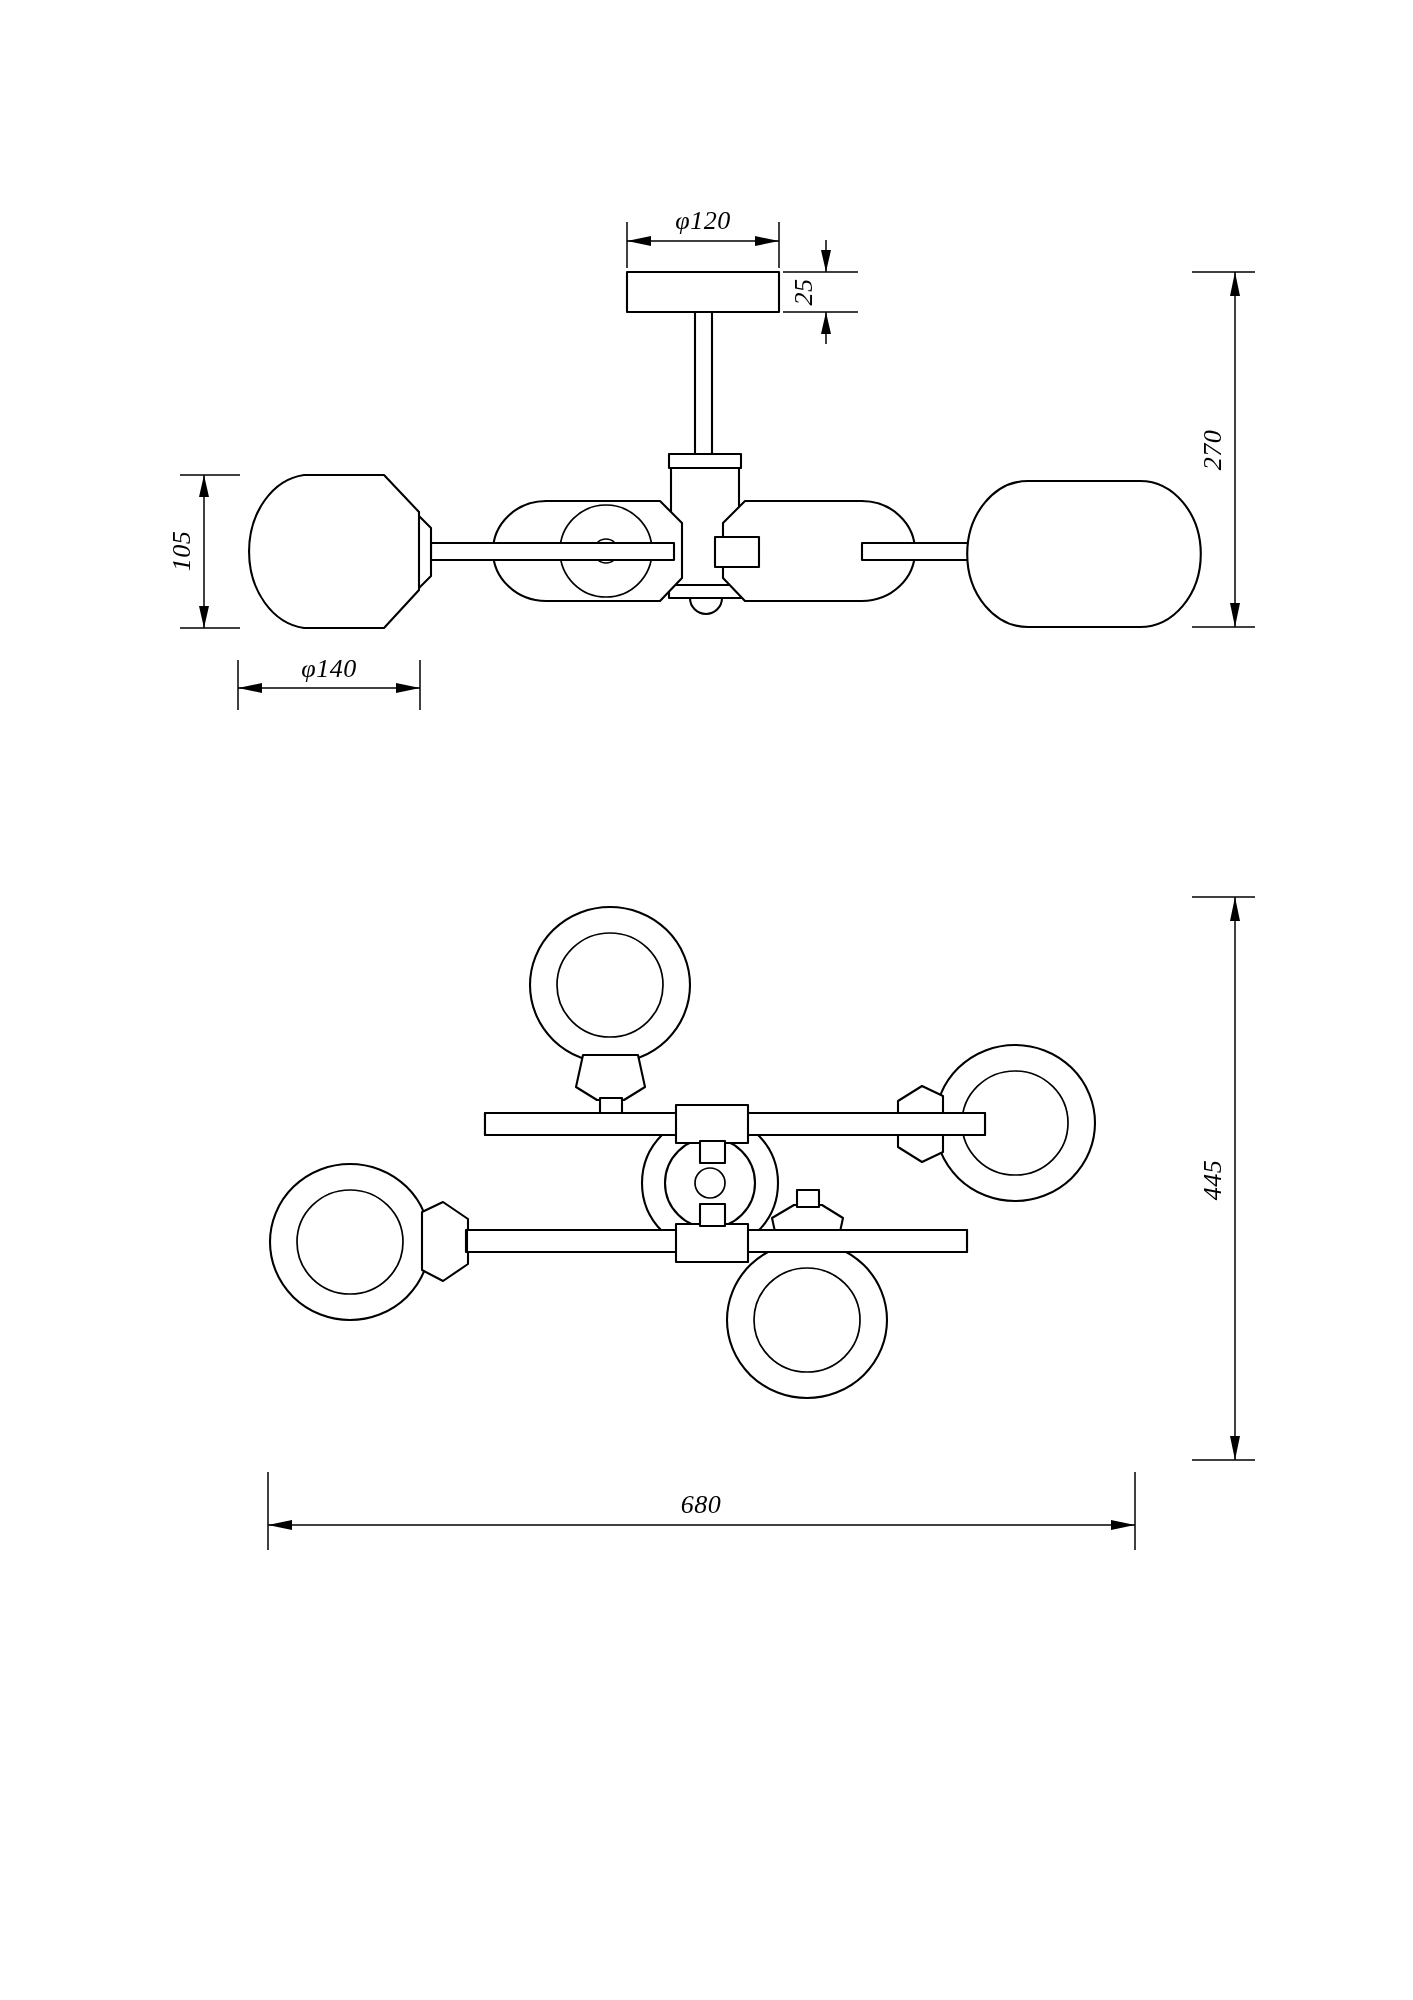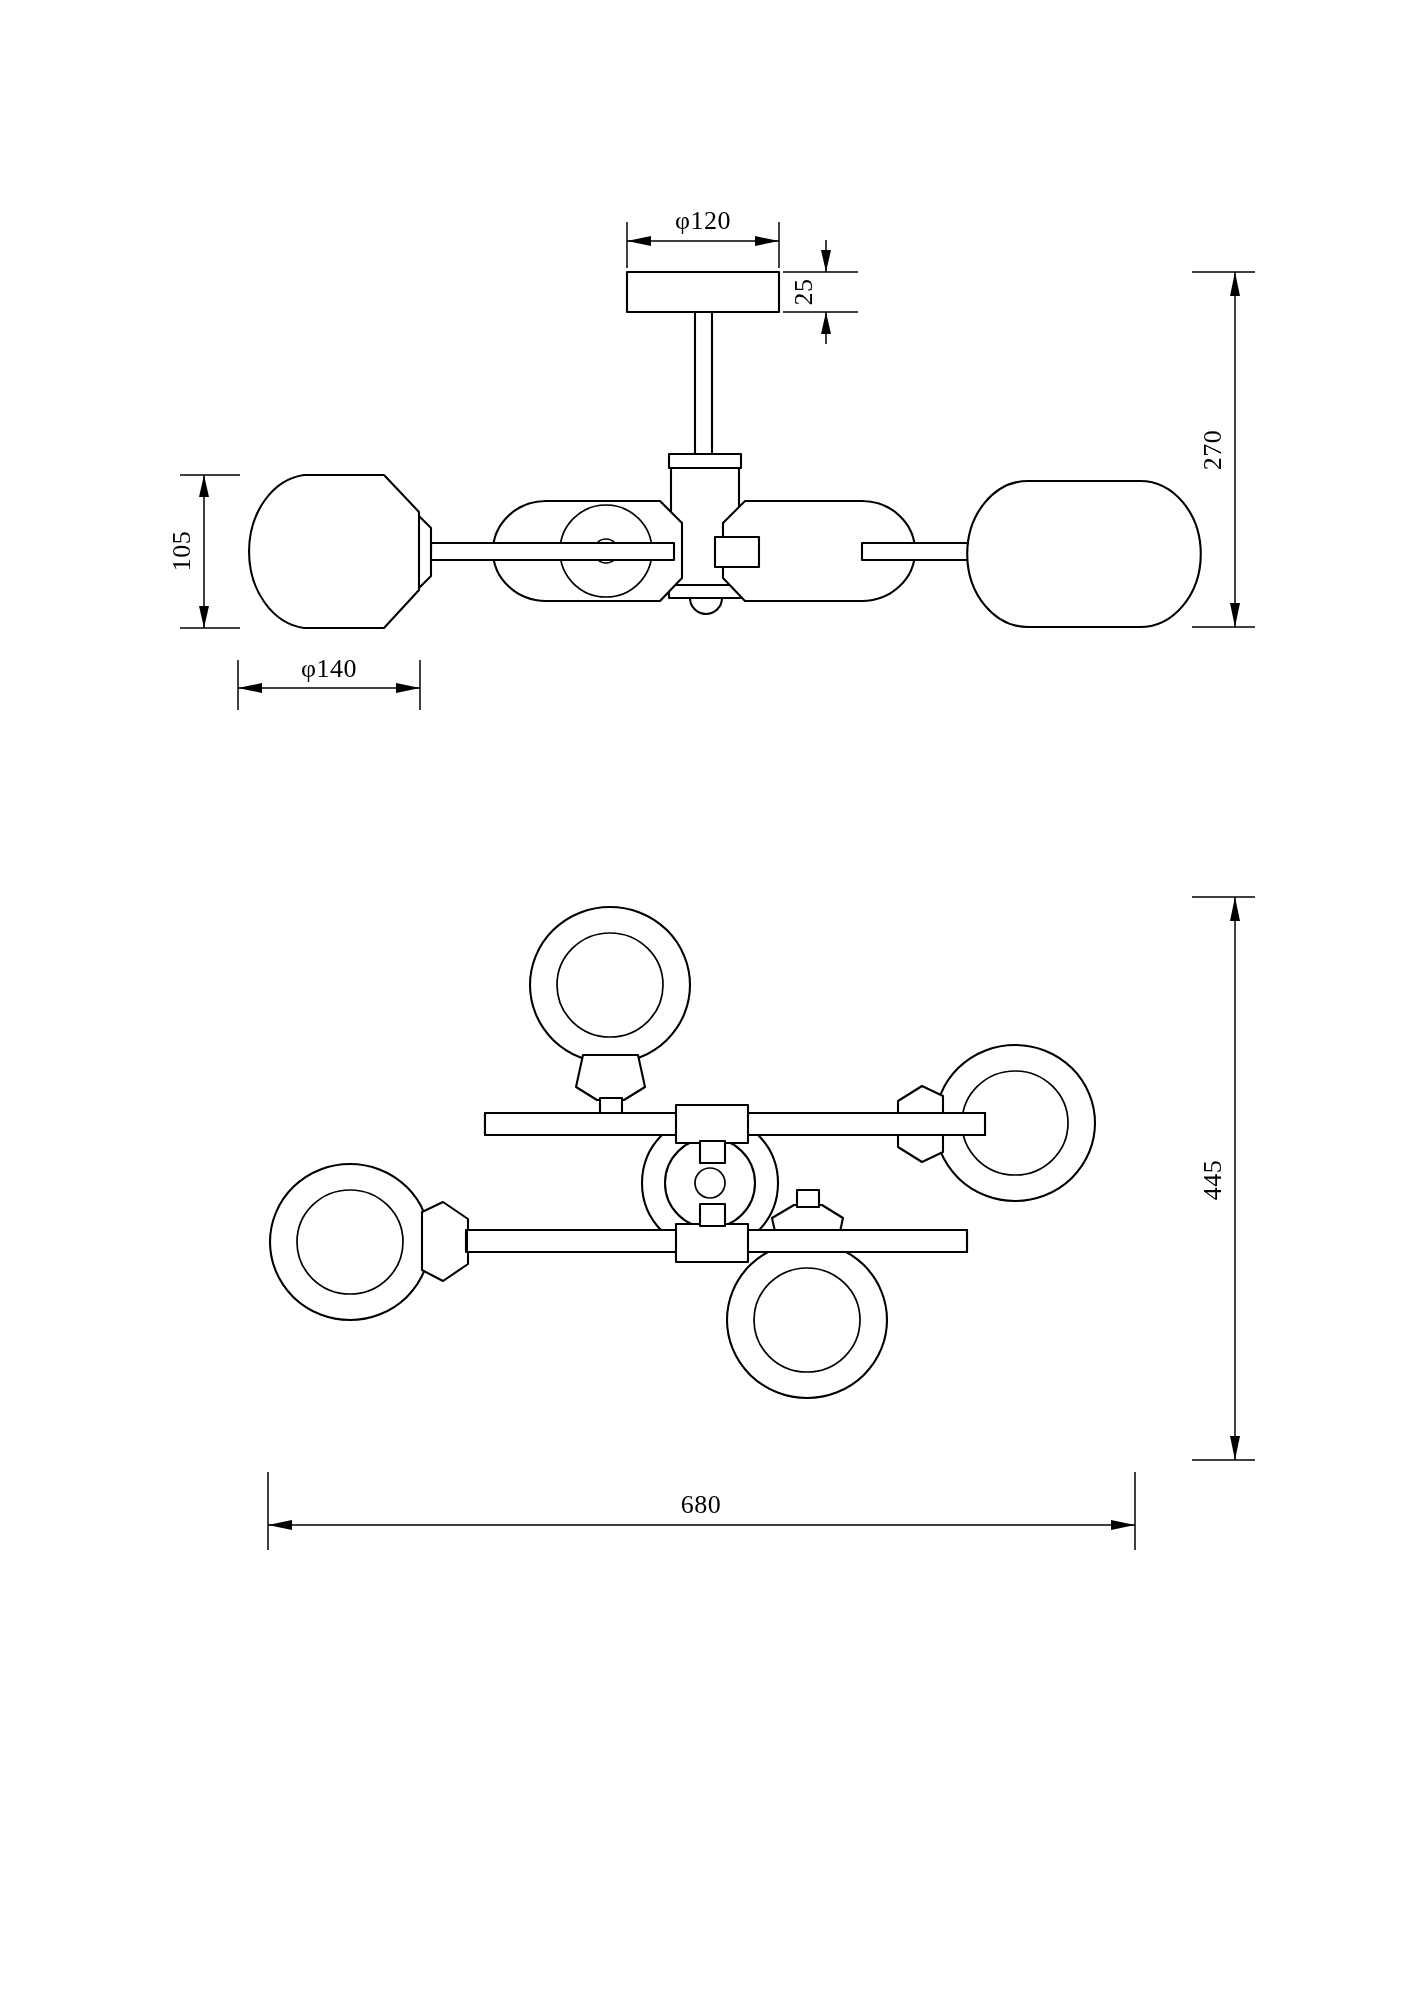--- a/index.html
+++ b/index.html
@@ -13,20 +13,21 @@
     width: 1413px;
     height: 2000px;
     position: relative;
     overflow: hidden;
   }
   #drawing-root {
     position: absolute;
     top: 0; left: 0;
     width: 1413px;
     height: 1792px;
+    font-style: italic;
   }
   svg#cad {
     display: block;
     width: 1413px;
     height: 2000px;
     background: #ffffff;
   }
   .outline {
     fill: none;
     stroke: #000000;

